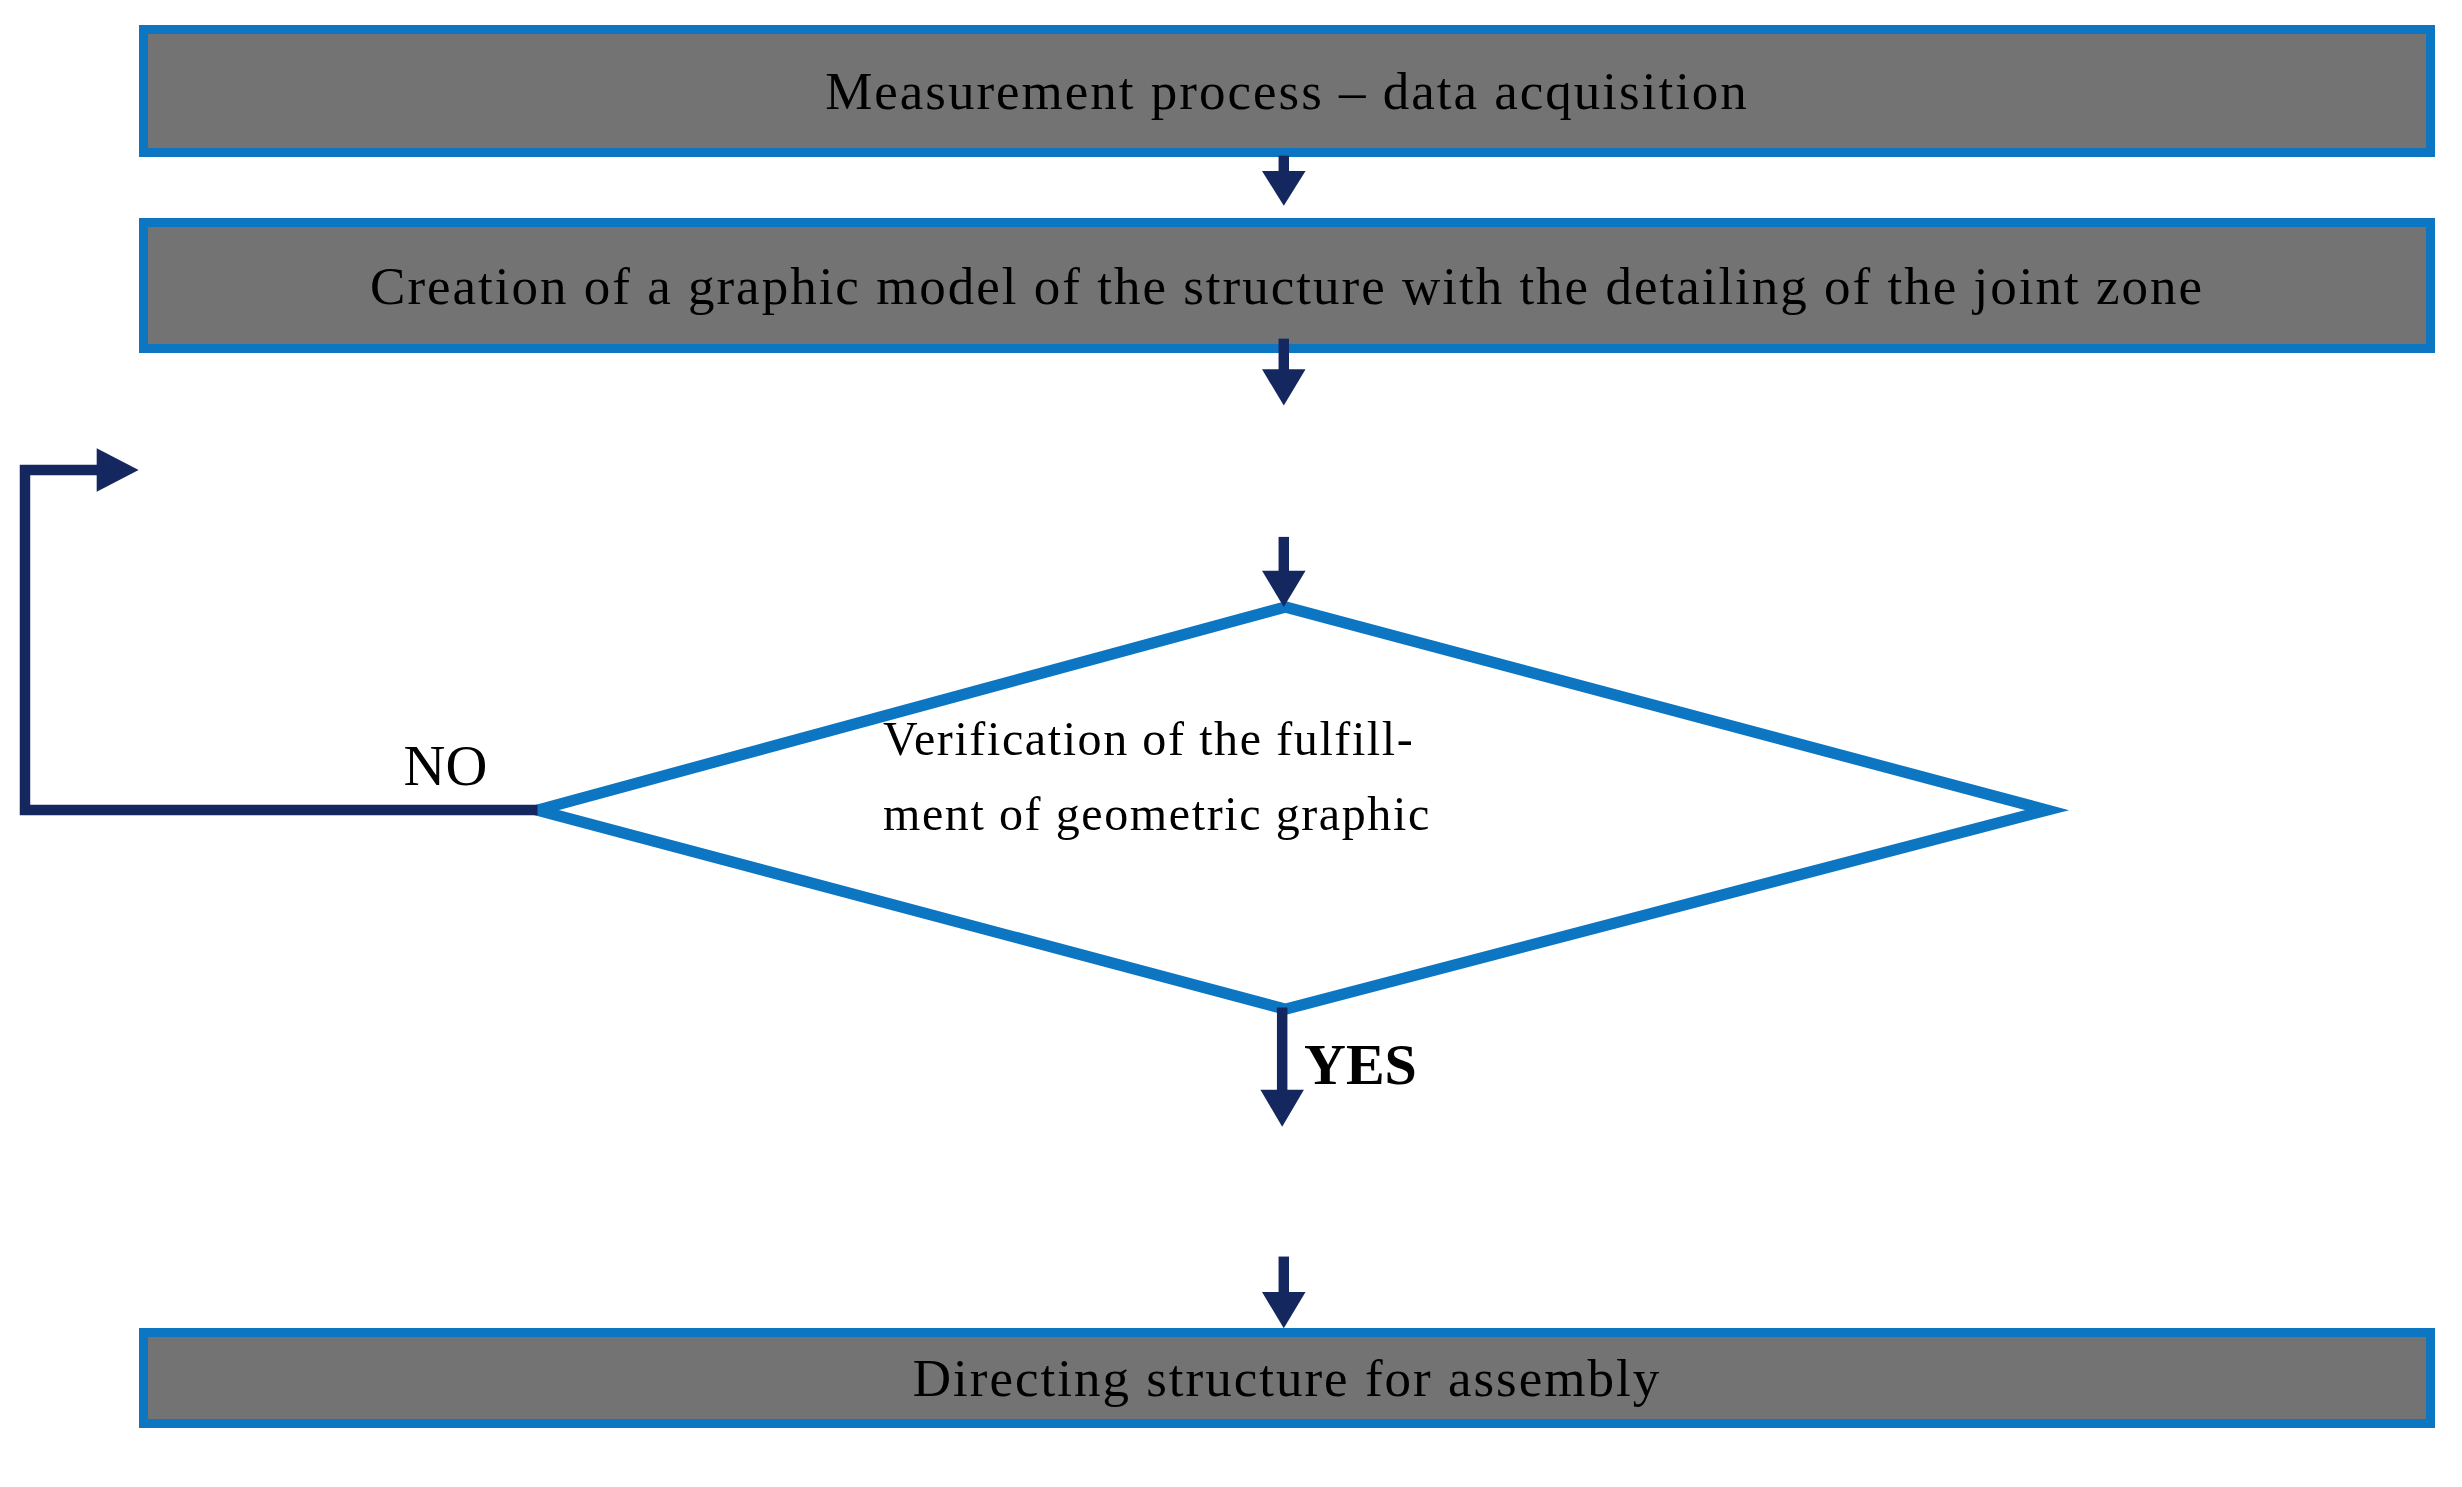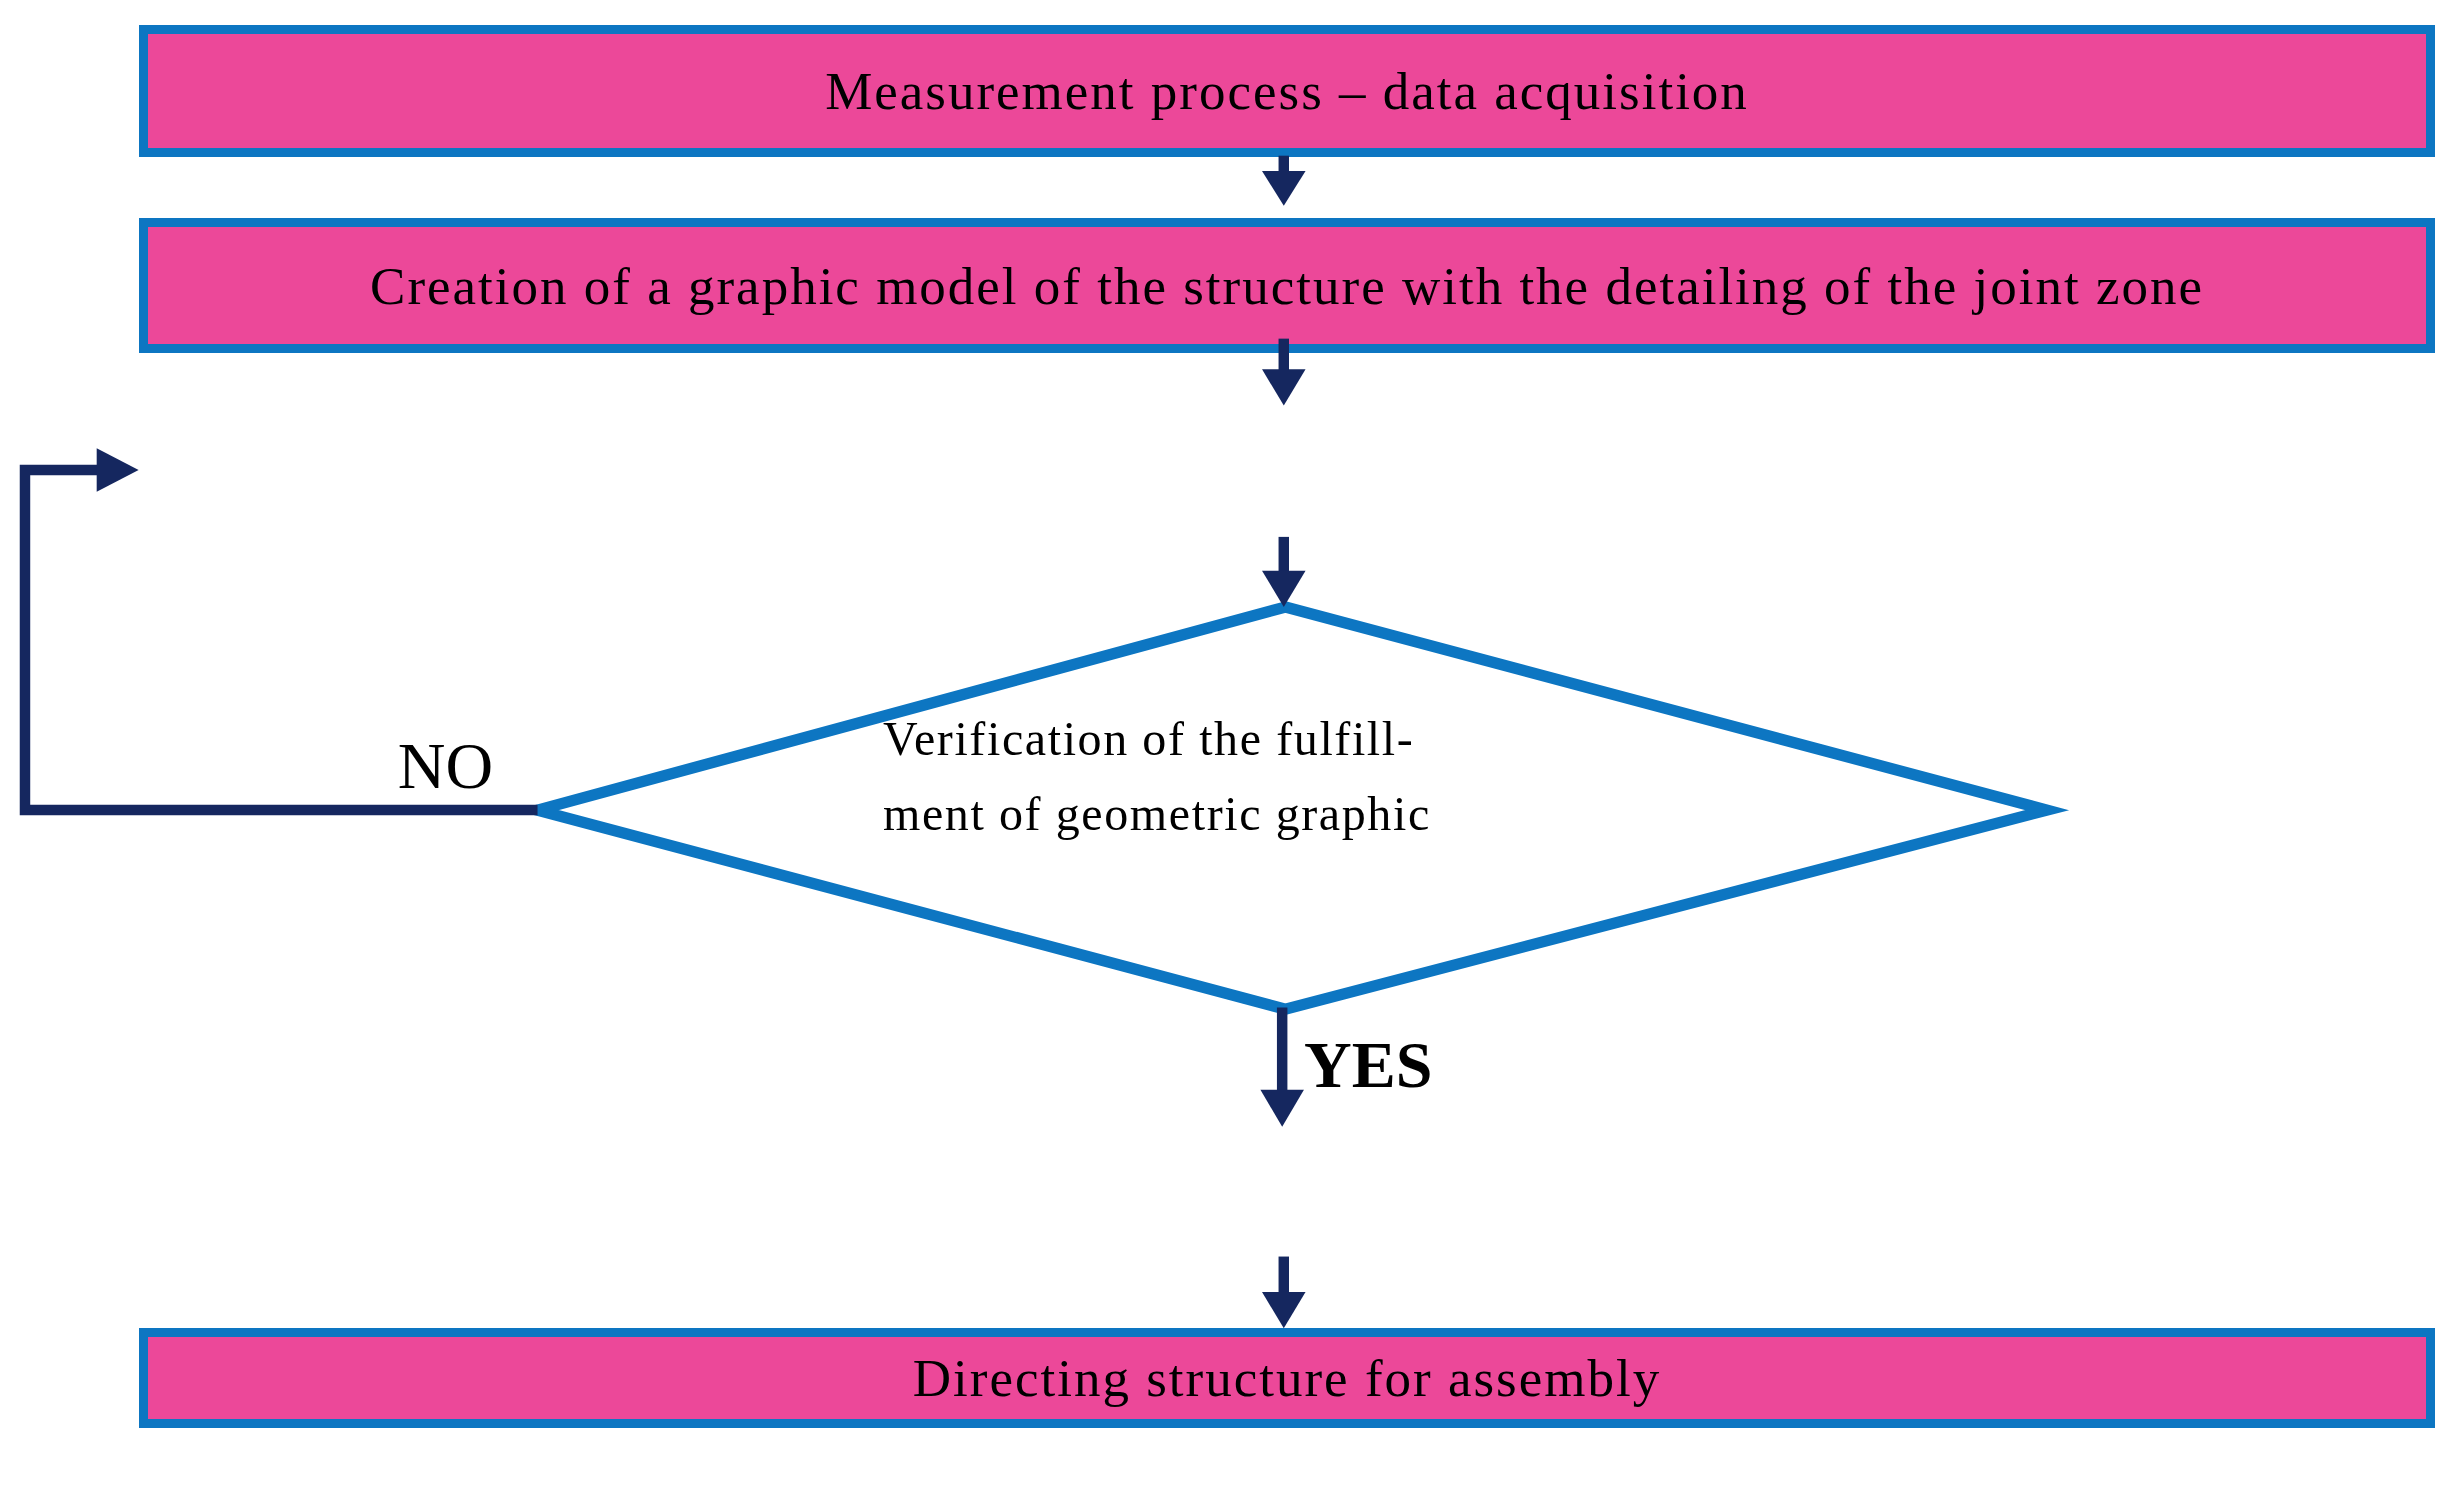--- a/index.html
+++ b/index.html
@@ -15,21 +15,21 @@
     background:var(--bg);
     font-family:"Liberation Serif","DejaVu Serif",serif;
     color:var(--text);
     overflow:hidden;
   }
   .flow-box{
     position:absolute;
     left:139px;width:2296px;
     box-sizing:border-box;
     border:9.7px solid var(--node-border);
-    background:#ec4899;
+    background:#737373;
     display:flex;align-items:center;justify-content:center;
     z-index:2;
   }
   .flow-box .lbl{
     font-size:53px;
     letter-spacing:2px;
     white-space:nowrap;
     text-align:center;
   }
   #box1{top:25px;height:132px;}
@@ -61,21 +61,21 @@
     left:883px;top:701px;width:806px;
     z-index:4;
     font-size:48px;
     letter-spacing:1.6px;
     line-height:75px;
     text-align:left;
   }
   .edge-label{
     position:absolute;
     z-index:4;
-    font-size:66px;
+    font-size:58px;
     line-height:74px;
     white-space:nowrap;
   }
   #no-label{left:373px;top:729px;width:145px;text-align:center;}
   #yes-label{left:1304px;top:1028px;font-weight:bold;}
 </style>
 </head>
 <body>
 
 <div id="canvas">

